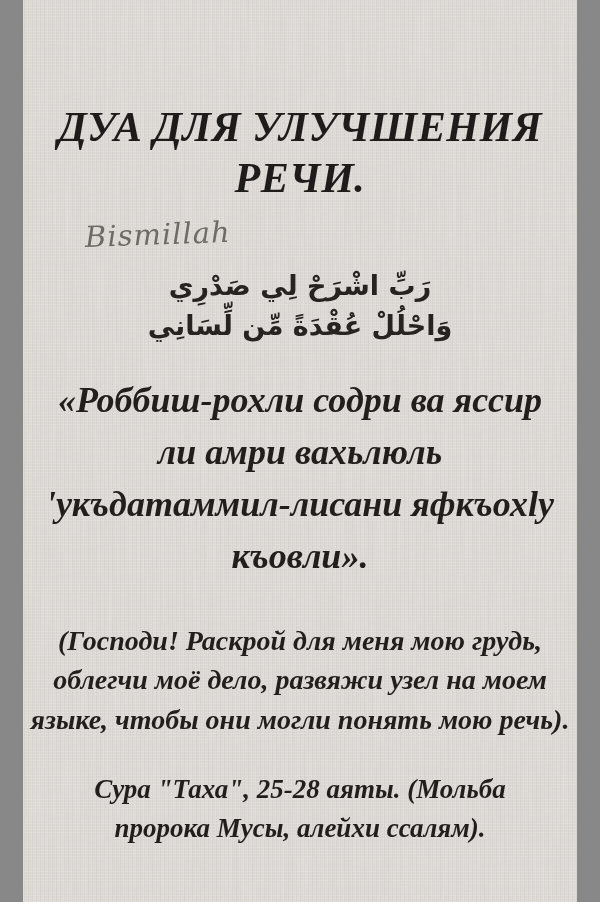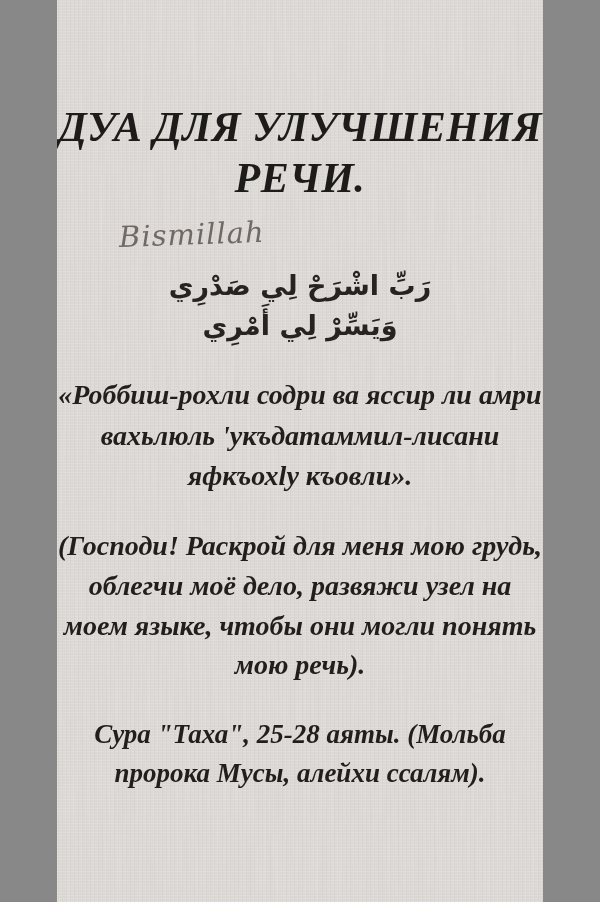--- a/index.html
+++ b/index.html
@@ -1,18 +1,18 @@
 <!DOCTYPE html>
 <html><head>
 <meta charset="utf-8">
 <style>
   html, body { margin: 0; padding: 0; background: #888; }
   .page {
     position: relative;
-    width: 486px;
+    width: 554px;
     height: 902px;
     margin: 0 auto;
     background: #dad6d2;
     overflow: hidden;
     font-family: "Liberation Serif", serif;
   }
   
   .weave {
     position: absolute;
     top: 0; left: 0; right: 0; bottom: 0;
@@ -64,28 +64,28 @@
     font-size: 27px;
     line-height: 1.46;
     font-weight: bold;
     direction: rtl;
     font-family: "DejaVu Sans", sans-serif;
     color: #262321;
   }
   .translit {
     margin: 30px auto 0;
     max-width: 520px;
-    font-size: 28px;
+    font-size: 36px;
     font-weight: bold;
     font-style: italic;
     line-height: 1.44;
     color: #211e1c;
   }
   .translation {
-    margin: 30px auto 0;
+    margin: 38px auto 0;
     max-width: 562px;
     font-size: 28px;
     font-weight: bold;
     font-style: italic;
     line-height: 1.42;
     color: #211e1c;
   }
   .source {
     margin: 30px auto 0;
     max-width: 475px;
@@ -119,21 +119,21 @@
   </svg>
 
   <div class="content">
 
     <h1 class="title">ДУА ДЛЯ УЛУЧШЕНИЯ РЕЧИ.</h1>
 
     <div class="bismillah">Bismillah</div>
 
     <div class="arabic" lang="ar" dir="rtl">
       <div>رَبِّ اشْرَحْ لِي صَدْرِي</div>
-      <div>وَيَسِّرْ لِي أَمْرِي</div>
+      <div>وَاحْلُلْ عُقْدَةً مِّن لِّسَانِي</div>
     </div>
 
     <p class="translit">«Роббиш-рохли содри ва яссир ли амри вахьлюль 'укъдатаммил-лисани яфкъохlу къовли».</p>
 
     <p class="translation">(Господи! Раскрой для меня мою грудь, облегчи моё дело, развяжи узел на моем языке, чтобы они могли понять мою речь).</p>
 
     <p class="source">Сура "Таха", 25-28 аяты. (Мольба пророка Мусы, алейхи ссалям).</p>
 
   </div>
 </div>

